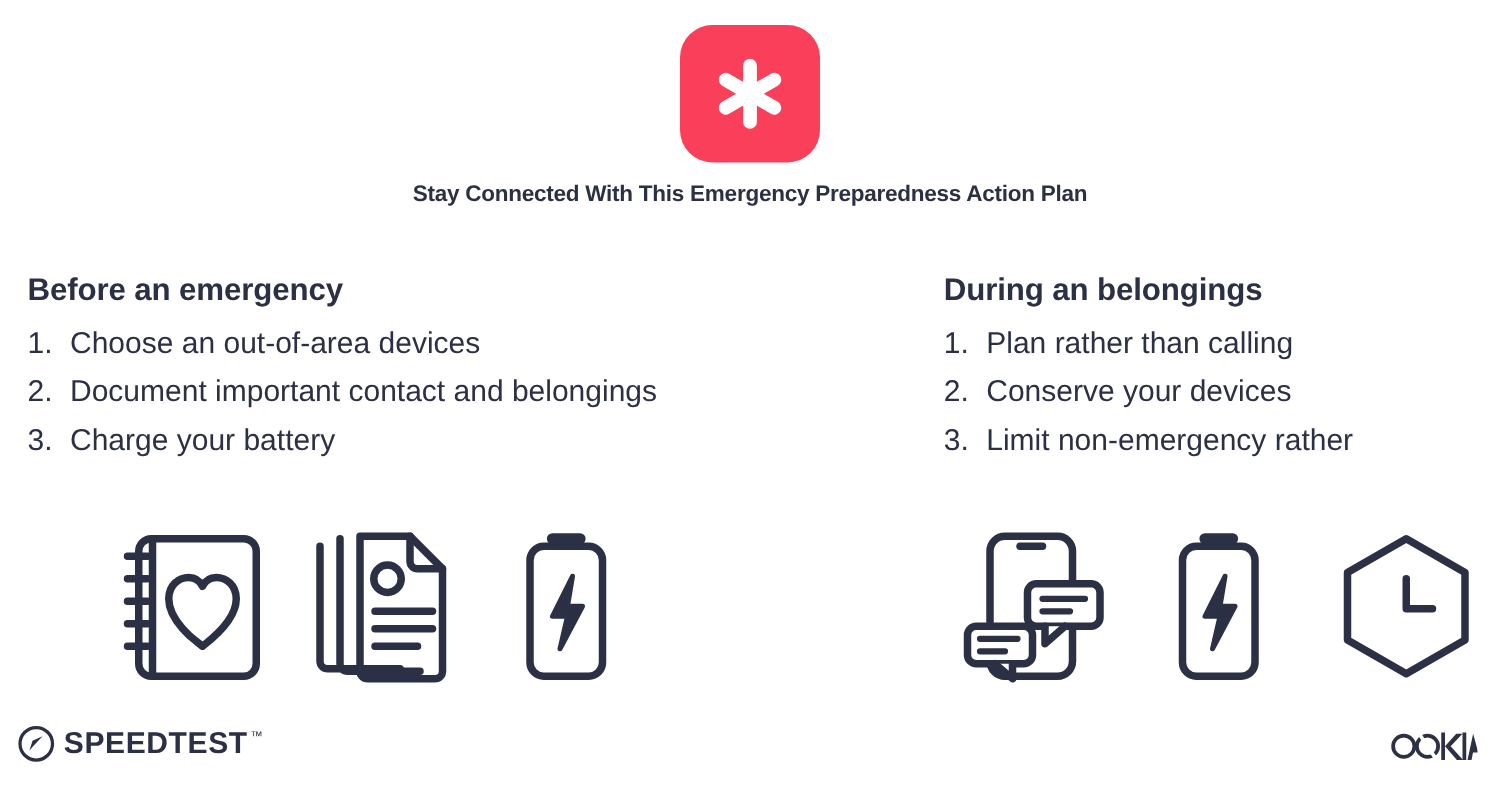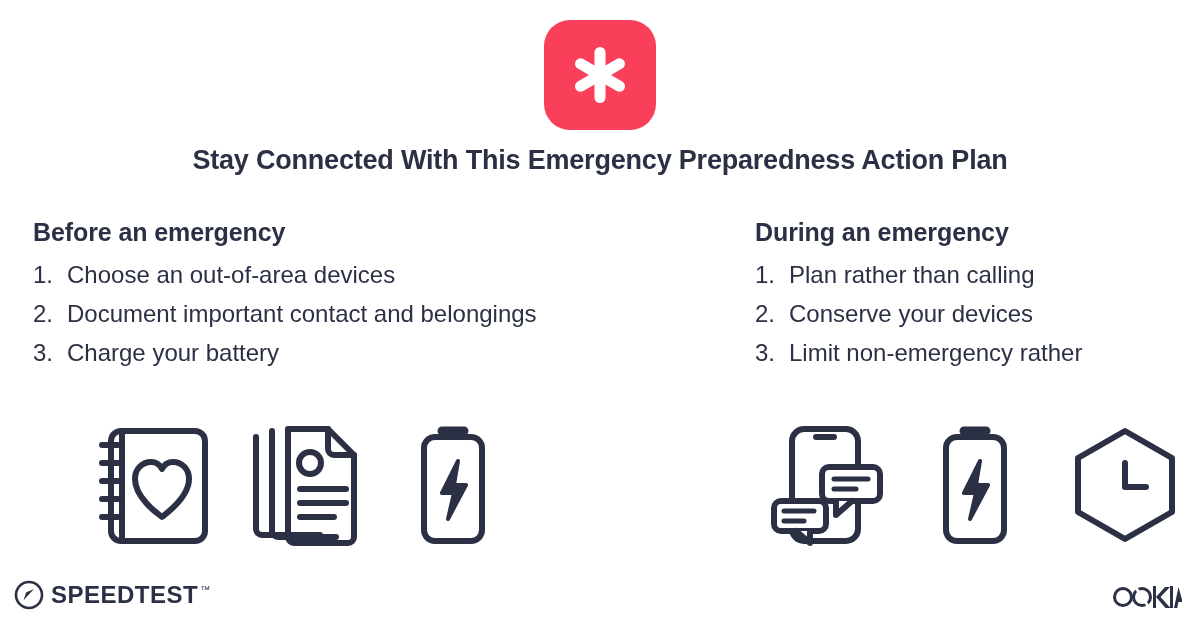--- a/index.html
+++ b/index.html
@@ -35,40 +35,40 @@
     justify-content: center;
   }
 
   
   .title {
     position: absolute;
     top: 145px;
     left: 0;
     width: 1200px;
     text-align: center;
-    font-size: 27px;
+    font-size: 18px;
     font-weight: bold;
     letter-spacing: -0.2px;
     color: #2b3044;
   }
 
   
   .columns {
     position: absolute;
     top: 218px;
     left: 0;
     width: 1200px;
     display: flex;
   }
   .col {
     box-sizing: border-box;
   }
   .col-left {
     width: 755px;
-    padding-left: 33px;
+    padding-left: 22px;
   }
   .col-right {
     width: 445px;
     padding-left: 0px;
   }
   .col-heading {
     font-size: 25px;
     font-weight: bold;
     color: #2b3044;
     margin: 0 0 8px 0;
@@ -183,21 +183,21 @@
         <span class="txt">Document important contact and belongings</span>
       </li>
       <li>
         <span class="num">3.</span>
         <span class="txt">Charge your battery</span>
       </li>
     </ol>
   </div>
 
   <div class="col col-right">
-    <h2 class="col-heading">During an emergency</h2>
+    <h2 class="col-heading">During an belongings</h2>
     <ol class="steps">
       <li>
         <span class="num">1.</span>
         <span class="txt">Plan rather than calling</span>
       </li>
       <li>
         <span class="num">2.</span>
         <span class="txt">Conserve your devices</span>
       </li>
       <li>

